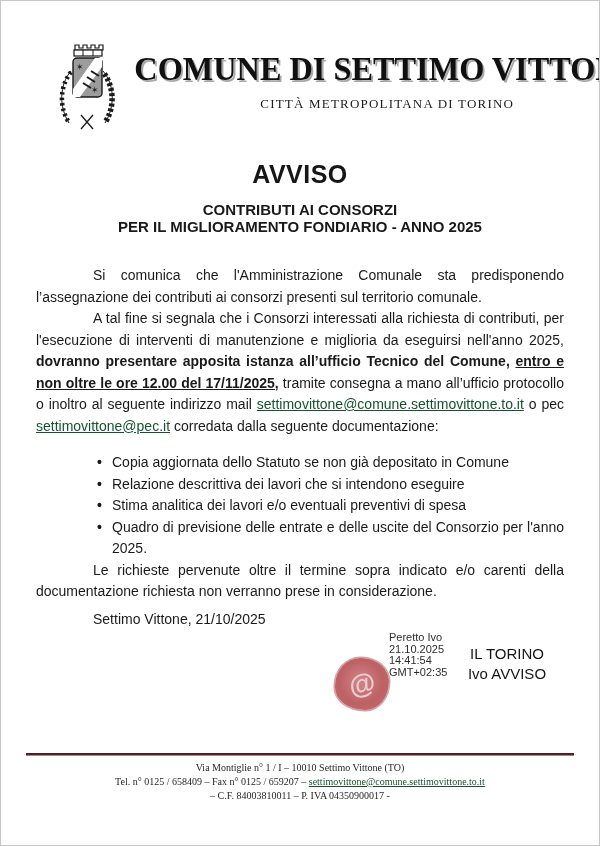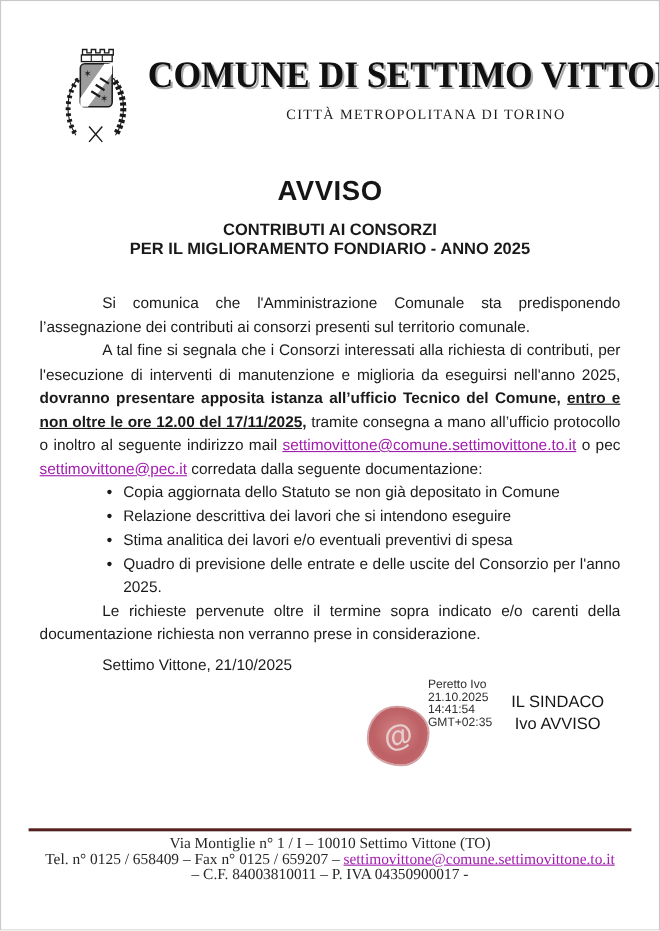--- a/index.html
+++ b/index.html
@@ -30,22 +30,22 @@
   }
   
   .avviso{margin:27px 16px 0;text-align:center;font-size:25px;font-weight:bold;letter-spacing:.5px;color:#161616;}
   .subject{margin-top:13px;text-align:center;font-weight:bold;font-size:15px;line-height:16.5px;color:#191919;}
   
   .content{margin:30px 35px 0;font-size:14px;line-height:21.5px;text-align:justify;}
   .content p{margin:0;}
   .para{text-indent:57px;}
   .b{font-weight:bold;}
   .u{text-decoration:underline;}
-  a.doc-link{color:#a21caf;text-decoration:underline;cursor:pointer;}
-  ul.bullets{margin:0 0 0 60px;padding:0;}
+  a.doc-link{color:#14532d;text-decoration:underline;cursor:pointer;}
+  ul.bullets{margin:15px 0 0 60px;padding:0;}
   ul.bullets li{list-style:none;position:relative;padding-left:16px;text-align:justify;}
   ul.bullets li::before{content:"•";position:absolute;left:1px;top:0;font-weight:bold;}
   .dateline{text-indent:57px;margin-top:6px !important;text-align:left;}
   
   .sig{position:relative;height:120px;}
   .sig-meta{position:absolute;left:388px;top:2px;font-size:11px;line-height:11.5px;color:#2e2e2e;}
   .sig-role{position:absolute;left:450px;top:14px;width:112px;text-align:center;font-size:15px;line-height:20px;color:#161616;}
   .seal{
     position:absolute;left:334px;top:28px;width:54px;height:52px;
     border-radius:48% 52% 44% 56% / 54% 46% 56% 44%;
@@ -53,21 +53,21 @@
     box-shadow:0 0 0 1.5px rgba(173,84,89,.55);
     display:flex;align-items:center;justify-content:center;
   }
   .seal-glyph{
     font-size:27px;font-weight:bold;color:#e7cdcd;
     transform:rotate(-14deg);line-height:1;
   }
   
   .footer{position:absolute;left:25px;right:25px;top:752px;text-align:center;}
   .footer-rule{height:3px;background:linear-gradient(#54201f 0 68%, #a18a8a 68% 100%);margin-bottom:5px;}
-  .f-line{font-family:"Liberation Serif", serif;font-size:14px;line-height:14px;color:#262626;}
+  .f-line{font-family:"Liberation Serif", serif;font-size:10px;line-height:14px;color:#262626;}
   .f-line a.doc-link{font-family:inherit;}
 </style>
 </head>
 <body>
 
 <div class="page">
 
   <div class="header">
     <svg class="crest" viewBox="0 0 68 92" aria-hidden="true">
 
@@ -123,21 +123,21 @@
     <div class="seal">
       <span class="seal-glyph">@</span>
     </div>
     <div class="sig-meta">
       <div>Peretto Ivo</div>
       <div>21.10.2025</div>
       <div>14:41:54</div>
       <div>GMT+02:35</div>
     </div>
     <div class="sig-role">
-      <div>IL SINDACO</div>
+      <div>IL TORINO</div>
       <div>Ivo AVVISO</div>
     </div>
   </div>
 
   <div class="footer">
     <div class="footer-rule"></div>
     <div class="f-line">Via Montiglie n° 1 / I – 10010 Settimo Vittone (TO)</div>
     <div class="f-line"><span>Tel. n° 0125 / 658409 – Fax n° 0125 / 659207 – </span><a class="doc-link">settimovittone@comune.settimovittone.to.it</a></div>
     <div class="f-line">– C.F. 84003810011 – P. IVA 04350900017 -</div>
   </div>

